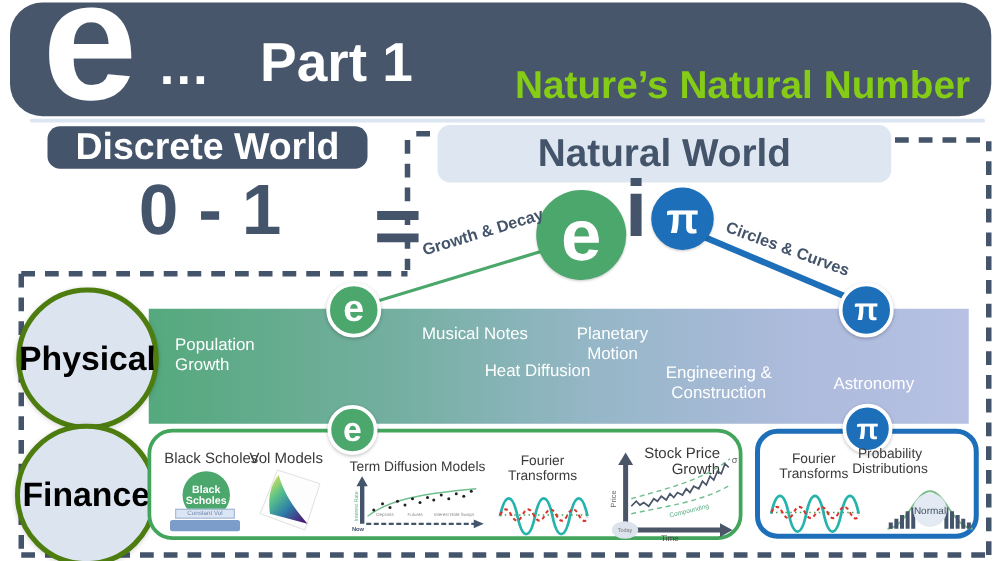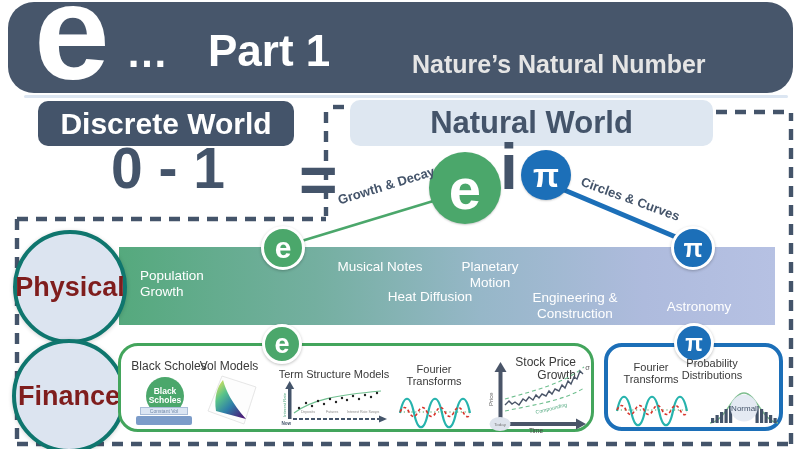--- a/index.html
+++ b/index.html
@@ -5,26 +5,26 @@
   html,body{margin:0;padding:0;background:#fff;}
   .canvas{position:relative;width:800px;height:449px;background:#ffffff;overflow:hidden;
           font-family:"Liberation Sans",sans-serif;}
   .abs{position:absolute;}
 
   
   .header{left:8px;top:2px;width:785px;height:91px;background:#47566B;border-radius:26px;z-index:2;}
   .h-e{left:26px;top:-38px;font-size:136px;font-weight:700;color:#fff;line-height:1;}
   .h-dots{left:118px;top:30px;font-size:42px;font-weight:700;color:#fff;line-height:1;}
   .h-part{left:200px;top:27px;font-size:44px;font-weight:700;color:#fff;line-height:1;}
-  .h-sub{left:404px;top:50px;font-size:25px;font-weight:700;color:#e5e5e5;line-height:1;}
+  .h-sub{left:404px;top:50px;font-size:31px;font-weight:700;color:#84cc16;line-height:1;}
 
   .toprule{left:24px;top:95px;width:764px;height:3px;background:#dce6f2;border-radius:2px;z-index:0;}
 
   
-  .discrete{left:38px;top:101px;width:256px;height:45px;background:#44546A;border-radius:10px;
+  .discrete{left:38px;top:101px;width:256px;height:34px;background:#44546A;border-radius:10px;
             display:flex;align-items:center;justify-content:center;color:#fff;font-size:30px;font-weight:700;z-index:2;}
   .natural{left:350px;top:100px;width:363px;height:46px;background:#DEE7F1;border-radius:10px;
            display:flex;align-items:center;justify-content:center;color:#44546A;font-size:31px;font-weight:700;z-index:2;}
 
   
   .lhs{left:88px;top:140px;width:160px;text-align:center;font-size:57px;font-weight:700;color:#44546A;line-height:1;z-index:2;}
   .eq{left:299px;top:147px;font-size:66px;font-weight:700;color:#44546A;line-height:1;z-index:3;}
   .big-e{left:429px;top:152px;width:72px;height:72px;border-radius:50%;background:#4BA76B;
          display:flex;align-items:center;justify-content:center;color:#fff;font-size:58px;font-weight:700;z-index:3;
          box-shadow:0 1px 2px rgba(0,0,0,.2);}
@@ -32,28 +32,28 @@
   .big-pi{left:521px;top:150px;width:50px;height:50px;border-radius:50%;background:#1C6FB8;
           display:flex;align-items:center;justify-content:center;color:#fff;font-size:34px;font-weight:700;z-index:3;
           box-shadow:0 1px 2px rgba(0,0,0,.2);}
   .lbl-growth{left:336px;top:193px;transform:rotate(-17deg);transform-origin:0 0;font-size:13px;font-weight:700;color:#44546A;white-space:nowrap;z-index:3;}
   .lbl-circles{left:584px;top:174px;transform:rotate(20deg);transform-origin:0 0;font-size:13px;font-weight:700;color:#44546A;white-space:nowrap;z-index:3;}
 
   
   .overlay{left:0;top:0;width:800px;height:449px;z-index:1;}
 
   
-  .dcirc{width:106px;height:106px;border-radius:50%;background:#DCE4F0;border:4px solid #0f766e;
+  .dcirc{width:106px;height:106px;border-radius:50%;background:#DCE4F0;border:4px solid #4d7c0f;
          box-shadow:0 1px 4px rgba(0,0,0,.18);display:flex;align-items:center;justify-content:center;
-         color:#7f1d1d;font-size:27px;font-weight:700;z-index:2;}
+         color:#000000;font-size:27px;font-weight:700;z-index:2;}
   .physical{left:13px;top:230px;}
   .finance{left:12px;top:339px;}
 
   
-  .band{left:119px;top:247px;width:656px;height:78px;z-index:0;
+  .band{left:119px;top:247px;width:656px;height:92px;z-index:0;
         background:linear-gradient(90deg,#55A97D 0%,#74AFA0 30%,#96B7C8 55%,#AEBBDD 80%,#B6C1E3 100%);}
   .bitem{position:absolute;color:#fff;font-size:13.5px;line-height:1.18;text-align:center;}
 
   
   .badge{border-radius:50%;display:flex;align-items:center;justify-content:center;color:#fff;font-weight:700;
          border:3px solid #fff;box-shadow:0 1px 3px rgba(0,0,0,.25);z-index:3;box-sizing:border-box;}
   .badge.green{background:#4BA76B;}
   .badge.blue{background:#1C6FB8;}
   .b-e-band{left:261px;top:226px;width:44px;height:44px;font-size:30px;}
   .b-pi-band{left:671px;top:226px;width:44px;height:44px;font-size:25px;}
@@ -168,21 +168,21 @@
         <stop offset="0" stop-color="#F5E84F"></stop>
           <stop offset="0.35" stop-color="#58C28A"></stop>
         <stop offset="0.65" stop-color="#2E7FA8"></stop>
           <stop offset="1" stop-color="#4B1F78"></stop>
       </linearGradient>
     </defs>
     <polygon points="16,1 50,12 38,49 2,36" fill="#fdfdfd" stroke="#e0e0e0" stroke-width="0.8"></polygon>
     <path d="M17,5 C20,16 26,28 40,44 L10,36 C8,22 11,12 17,5 Z" fill="url(#volg)"></path>
   </svg>
 
-  <div class="fin-lbl" style="left:278px;top:368px;width:112px;">Term Structure Models</div>
+  <div class="fin-lbl" style="left:278px;top:368px;width:112px;">Term Diffusion Models</div>
   <svg class="minisvg" style="left:281px;top:380px;" width="108" height="46" viewBox="0 0 108 46">
     <rect x="7" y="7" width="3.5" height="32" fill="#44546A"></rect>
     <polygon points="8.7,1 4.2,9 13.2,9" fill="#44546A"></polygon>
     <text transform="translate(5,37) rotate(-90)" font-size="4.2" fill="#57ab83">Interest Rate</text>
     <text x="0.5" y="44.5" font-size="4.6" font-weight="bold" fill="#44546A">Now</text>
     <line x1="12" y1="39" x2="100" y2="39" stroke="#44546A" stroke-width="1.8" stroke-dasharray="4 2"></line>
     <polygon points="106,39 98,35.5 98,42.5" fill="#44546A"></polygon>
     <path d="M13,33 C30,20 55,15 100,11" stroke="#6fbf8f" stroke-width="1.1" fill="none"></path>
     <g fill="#222">
       <circle cx="18" cy="28" r="1.2"></circle>

